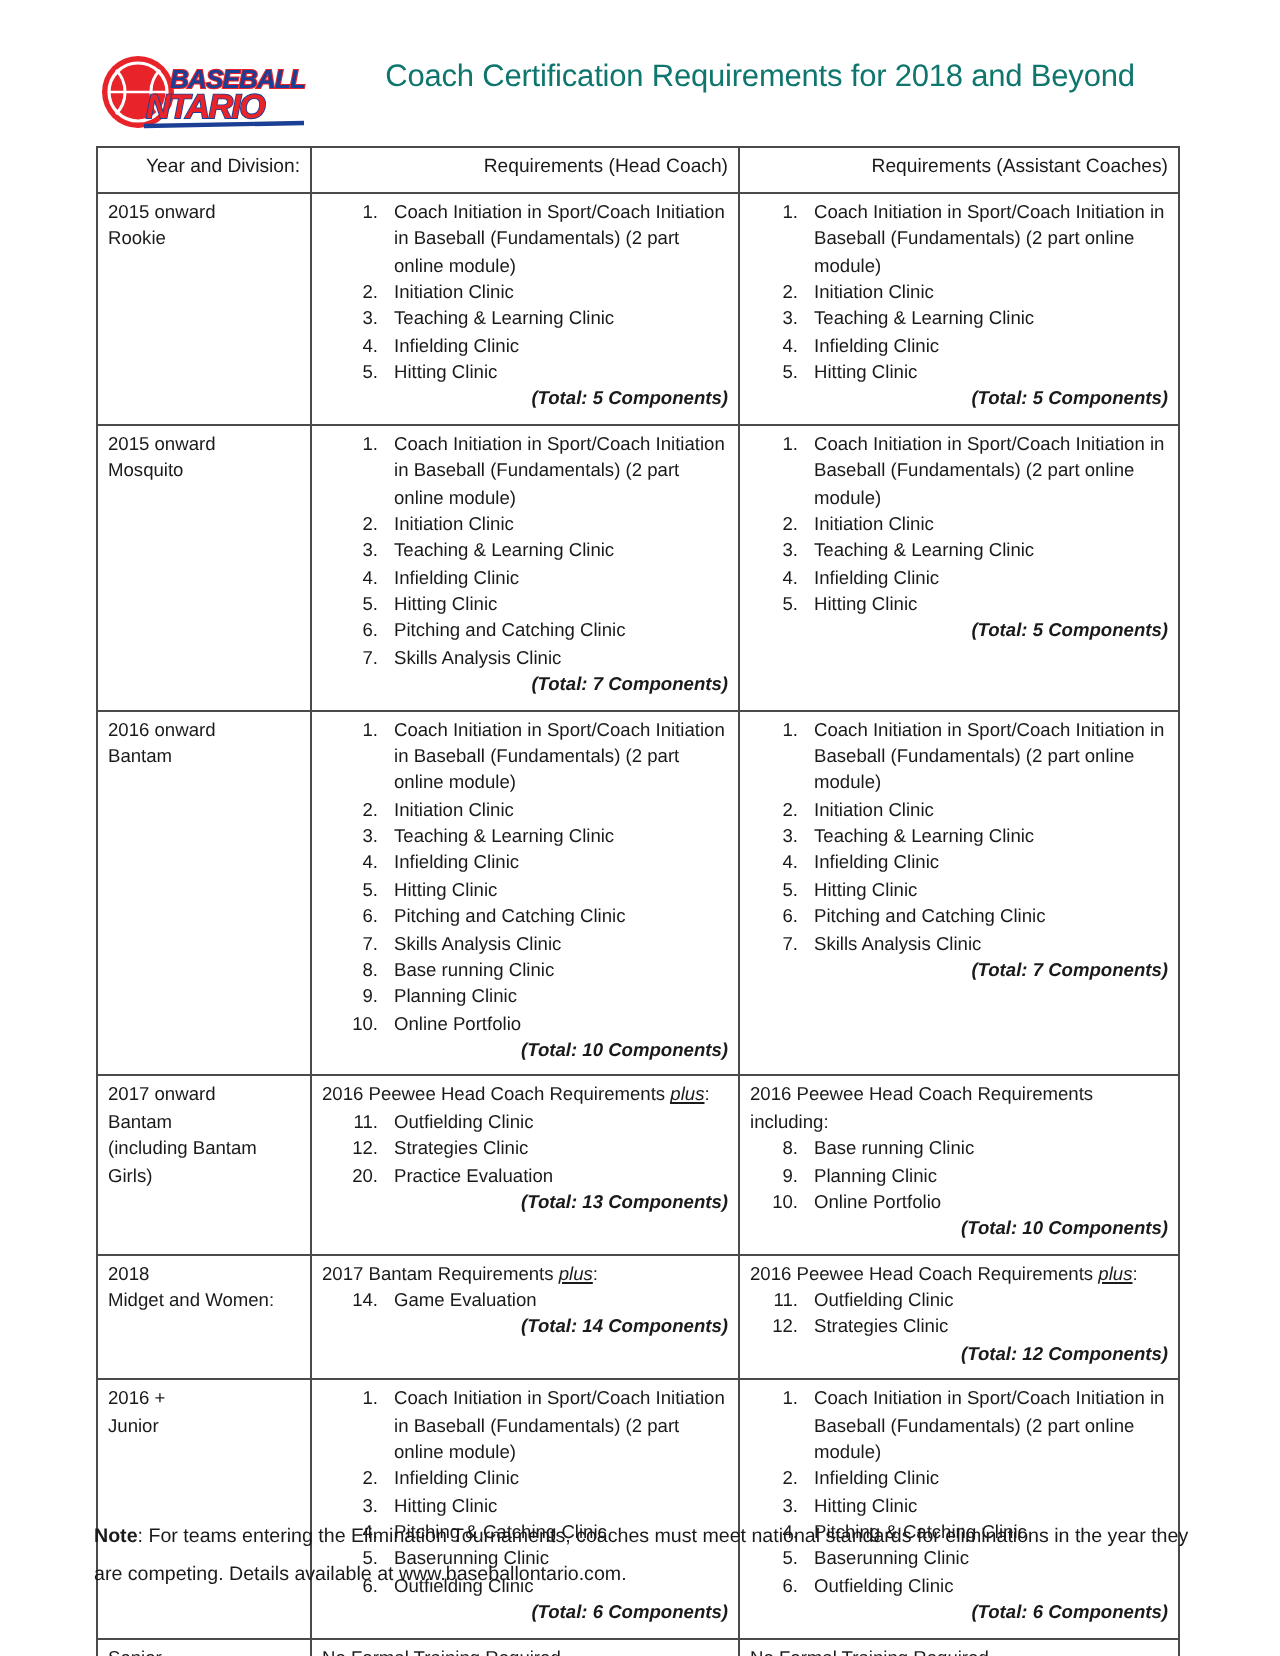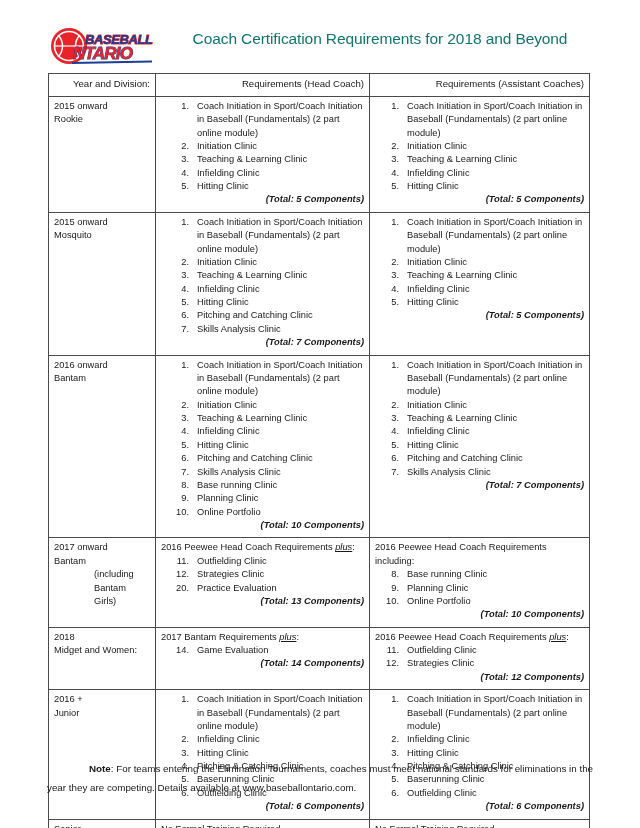--- a/index.html
+++ b/index.html
@@ -84,21 +84,20 @@
   }
   thead th.left-head { text-align: right; padding-left: 24px; }
 
   td.div-cell {
     font-weight: bold;
     padding-left: 6px;
     padding-top: 4px;
   }
   td.div-cell .sub {
     font-weight: normal;
-    margin-left: 40px;
   }
 
   
   ol.req-list {
     margin: 0;
     padding: 0;
     list-style: none;
   }
   ol.req-list li {
     position: relative;
@@ -134,21 +133,21 @@
   
   .note {
     position: absolute;
     left: 47px;
     top: 759px;
     width: 556px;
     font-size: 9.8px;
     line-height: 1.95;
     color: #1a1a1a;
   }
-  .note b { font-weight: bold; margin-left: 42px; }
+  .note b { font-weight: bold; }
 </style>
 </head>
 <body>
 
 <div class="page">
 
   <div class="header">
 
     <div class="logo">
       <svg width="108" height="42" viewBox="0 0 108 42">

